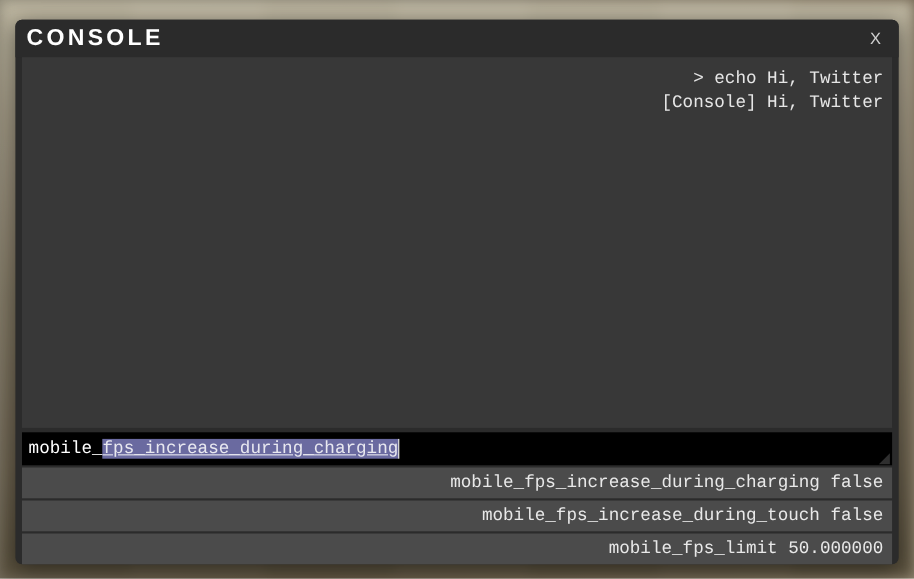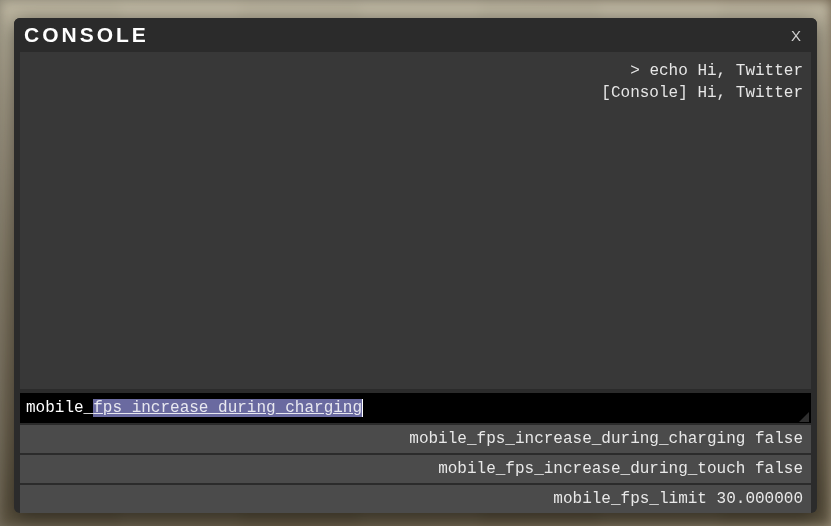--- a/index.html
+++ b/index.html
@@ -154,16 +154,16 @@
 
   <div class="input-wrap">
     <span class="input-typed"><span>mobile_</span><span class="input-completion">fps_increase_during_charging</span></span>
       <span class="caret"></span>
     <div class="resize-grip"></div>
   </div>
 
   <div class="suggestions">
     <div class="suggest-row"><span>mobile_fps_increase_during_charging</span> <span>false</span></div>
     <div class="suggest-row"><span>mobile_fps_increase_during_touch</span> <span>false</span></div>
-    <div class="suggest-row"><span>mobile_fps_limit</span> <span>30.000000</span></div>
+    <div class="suggest-row"><span>mobile_fps_limit</span> <span>50.000000</span></div>
   </div>
 
 </div>
 
 </body></html>

